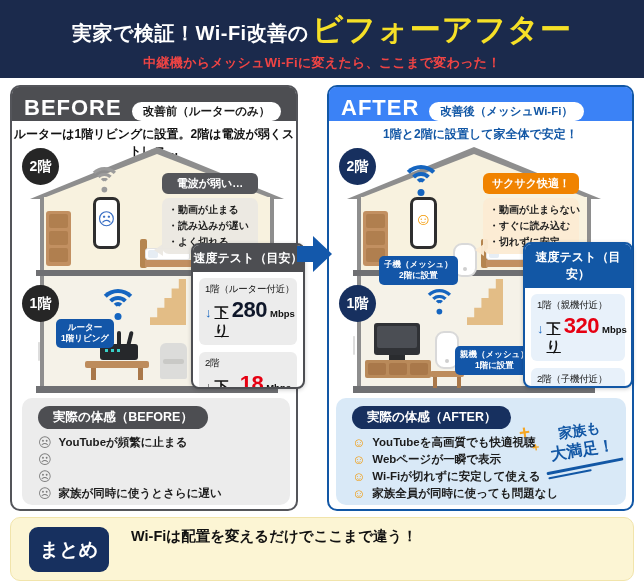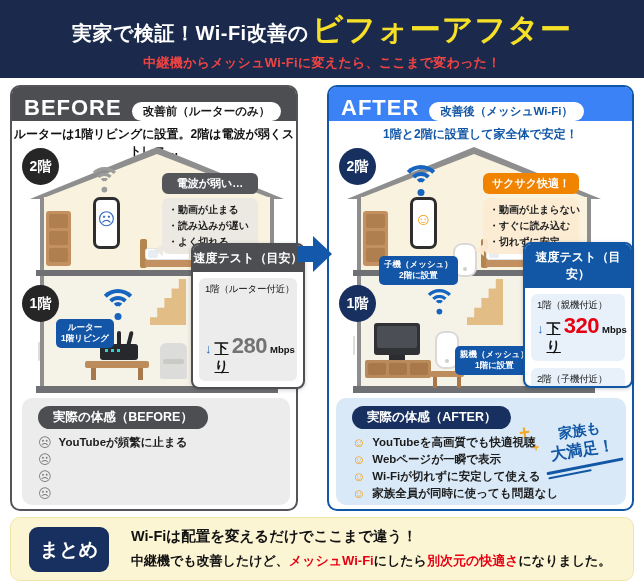--- a/index.html
+++ b/index.html
@@ -120,21 +120,21 @@
   .spd.gray .spd-head { background:#4d4e52; } .spd.blue .spd-head { background:#1257a5; }
   .spd-bd { padding:6px; }
   .spd-card { border-radius:6px; padding:5px 6px; margin-bottom:7px; }
   .spd.gray .spd-card { background:#ececec; } .spd.blue .spd-card { background:#e8f1fa; }
   .spd-label { font-size:9.5px; font-weight:400; color:#111; letter-spacing:-.2px; white-space:nowrap; }
   .spd-row { display:flex; align-items:baseline; gap:3px; margin-top:3px; }
   .arrow { font-weight:900; font-size:13px; }
   .arrow.blue { color:#1565c0; } .arrow.dark { color:#333; }
   .spd-down { font-size:14px; font-weight:800; color:#111;text-decoration:underline; }
   .spd-val { font-size:22px; font-weight:900; line-height:1; letter-spacing:-.5px; }
-  .spd-val.dark { color:#737373;margin-top:36px; } .spd-val.red { color:#e60012; }
+  .spd-val.dark { color:#0f172a; } .spd-val.red { color:#e60012; }
   .spd-unit { font-size:9.5px; font-weight:800; color:#111; }
 
   
   .exp { position:absolute; top:311px; height:107px; border-radius:10px; z-index:6; }
   .exp.gray { background:#ececec; left:10px; width:268px; }
   .exp.blue { background:#d9e9f7; left:7px; width:290px; }
   .exp-badge { display:inline-block; margin:8px 0 0 16px; color:#fff; border-radius:15px; padding:3px 15px;
                font-size:12.5px; font-weight:900; }
   .exp-badge.dark { background:#4d4e52; } .exp-badge.navy { background:#17305f;text-align:right; }
   .exp-list { margin:5px 0 0 16px; }
@@ -292,20 +292,21 @@
             <span class="exp-txt">YouTubeが頻繁に止まる</span>
           </div>
         <div class="exp-item">
             <span class="exp-ico sad">☹</span>
           </div>
         <div class="exp-item">
             <span class="exp-ico sad">☹</span>
           </div>
         <div class="exp-item">
             <span class="exp-ico sad">☹</span>
+            <span class="exp-txt">家族が同時に使うとさらに遅い</span>
           </div>
       </div>
     </div>
   </section>
 
   <section class="panel after">
     <div class="p-head blue">
       <span class="p-title">AFTER</span>
       <span class="p-pill blue">改善後（メッシュWi-Fi）</span>
     </div>
@@ -449,18 +450,15 @@
 
   <div class="mid-arrow">
     <i class="ma-body"></i>
       <i class="ma-head"></i>
   </div>
 
   <footer class="summary">
     <div class="sum-badge">まとめ</div>
     <div class="sum-text">
       <div class="sum-l1">Wi-Fiは配置を変えるだけでここまで違う！</div>
-      <div class="sum-l2">
-        <span>中継機でも改善したけど、</span><span class="red">メッシュWi-Fi</span><span>にしたら</span><span class="red">別次元の快適さ</span><span>になりました。</span>
-      </div>
     </div>
   </footer>
 </div>
 
 </body></html>

